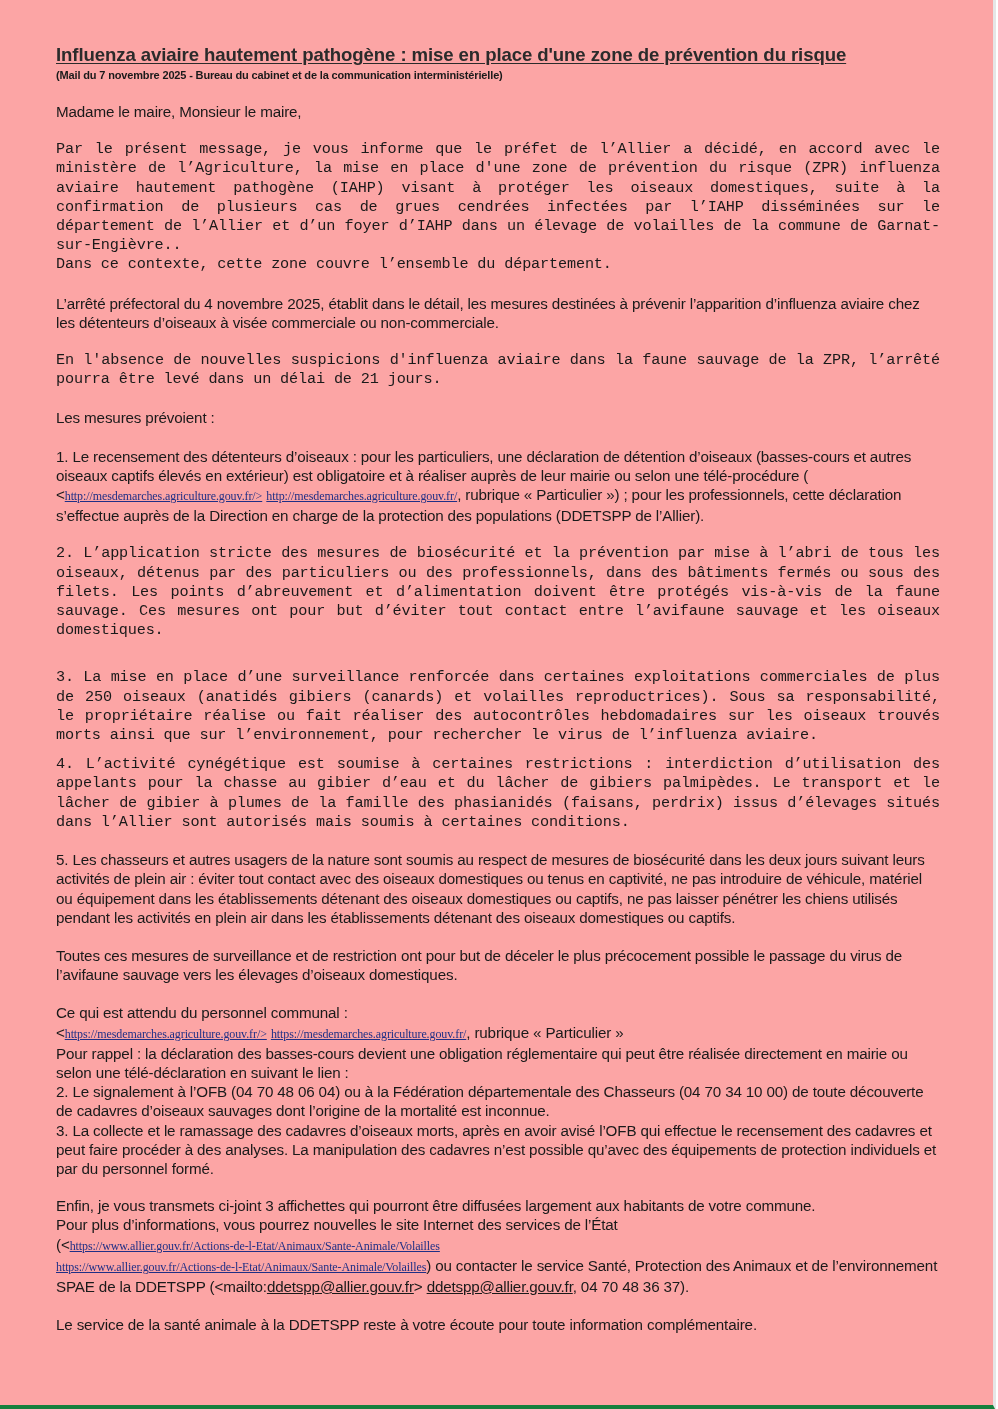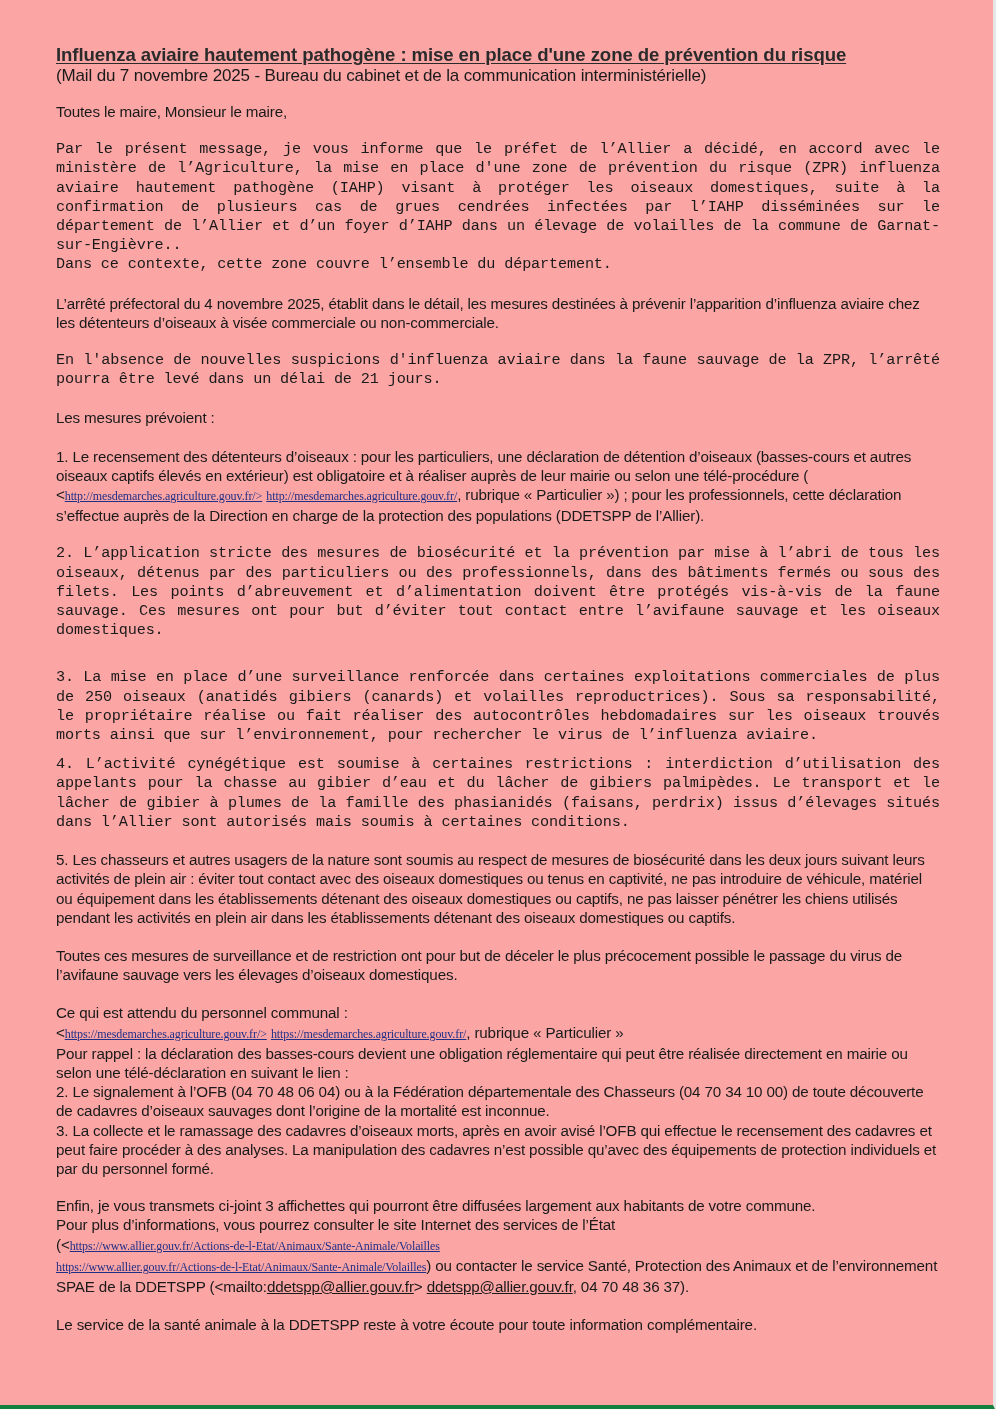--- a/index.html
+++ b/index.html
@@ -15,42 +15,42 @@
       font-family: "Liberation Sans", sans-serif;
       font-size: 15.2px; line-height: 19.2px; color: #1a1a1a;
       letter-spacing: -0.15px;
     }
     .title {
       font-size: 18.6px; font-weight: bold; color: #2b2b2b;
       text-decoration: underline; text-underline-offset: 2px;
       line-height: 22px; margin: 0; white-space: nowrap; letter-spacing: -0.1px;
     }
     .subtitle {
-      font-weight: normal; font-size: 17px; line-height: 19px; margin: 0 0 17px 0;
+      font-weight: bold; font-size: 11px; line-height: 19px; margin: 0 0 17px 0;
       color: #1a1a1a;
     }
     p { margin: 0 0 19px 0; }
     .justify { text-align: justify; font-family: Liberation Mono, monospace; }
     .block p { margin: 0; }
     .link {
       font-family: "Liberation Serif", serif; font-size: 12px;
       color: #1f2f86; text-decoration: underline; letter-spacing: -0.1px;
     }
     .mail { color: #1a1a1a; text-decoration: underline; }
   </style>
 </head>
 <body>
 
 <div class="page">
   <div class="content">
 
     <h1 class="title">Influenza aviaire hautement pathogène : mise en place d'une zone de prévention du risque</h1>
     <div class="subtitle">(Mail du 7 novembre 2025 - Bureau du cabinet et de la communication interministérielle)</div>
 
-    <p>Toutes le maire, Monsieur le maire,</p>
+    <p>Madame le maire, Monsieur le maire,</p>
 
     <div class="block justify" style="margin-bottom:19px;">
       <p>Par le présent message, je vous informe que le préfet de l’Allier a décidé, en accord avec le ministère de l’Agriculture, la mise en place d'une zone de prévention du risque (ZPR) influenza aviaire hautement pathogène (IAHP) visant à protéger les oiseaux domestiques, suite à la confirmation de plusieurs cas de grues cendrées infectées par l’IAHP disséminées sur le département de l’Allier et d’un foyer d’IAHP dans un élevage de volailles de la commune de Garnat-sur-Engièvre..</p>
       <p>Dans ce contexte, cette zone couvre l’ensemble du département.</p>
     </div>
 
     <p>L’arrêté préfectoral du 4 novembre 2025, établit dans le détail, les mesures destinées à prévenir l’apparition d’influenza aviaire chez les détenteurs d’oiseaux à visée commerciale ou non-commerciale.</p>
     <p class="justify">En l'absence de nouvelles suspicions d'influenza aviaire dans la faune sauvage de la ZPR, l’arrêté pourra être levé dans un délai de 21 jours.</p>
     <p>Les mesures prévoient :</p>
 
@@ -66,20 +66,20 @@
     <div class="block" style="margin-bottom:18px;">
       <p>Ce qui est attendu du personnel communal :</p>
       <p><span>&lt;</span><a class="link">https://mesdemarches.agriculture.gouv.fr/&gt;</a><span> </span><a class="link">https://mesdemarches.agriculture.gouv.fr/</a><span>, rubrique « Particulier »</span></p>
       <p>Pour rappel : la déclaration des basses-cours devient une obligation réglementaire qui peut être réalisée directement en mairie ou selon une télé-déclaration en suivant le lien :</p>
       <p>2. Le signalement à l’OFB (04 70 48 06 04) ou à la Fédération départementale des Chasseurs (04 70 34 10 00) de toute découverte de cadavres d’oiseaux sauvages dont l’origine de la mortalité est inconnue.</p>
       <p>3. La collecte et le ramassage des cadavres d’oiseaux morts, après en avoir avisé l’OFB qui effectue le recensement des cadavres et peut faire procéder à des analyses. La manipulation des cadavres n’est possible qu’avec des équipements de protection individuels et par du personnel formé.</p>
     </div>
 
     <div class="block" style="margin-bottom:19px;">
       <p>Enfin, je vous transmets ci-joint 3 affichettes qui pourront être diffusées largement aux habitants de votre commune.</p>
-      <p>Pour plus d’informations, vous pourrez consulter le site Internet des services de l’État</p>
+      <p>Pour plus d’informations, vous pourrez nouvelles le site Internet des services de l’État</p>
       <p><span>(&lt;</span><a class="link">https://www.allier.gouv.fr/Actions-de-l-Etat/Animaux/Sante-Animale/Volailles </a><br><a class="link">https://www.allier.gouv.fr/Actions-de-l-Etat/Animaux/Sante-Animale/Volailles</a><span>) ou contacter le service Santé, Protection des Animaux et de l’environnement SPAE de la DDETSPP (&lt;mailto:</span><a class="mail">ddetspp@allier.gouv.fr</a><span>&gt; </span><a class="mail">ddetspp@allier.gouv.fr</a><span>, 04 70 48 36 37).</span></p>
     </div>
 
     <p>Le service de la santé animale à la DDETSPP reste à votre écoute pour toute information complémentaire.</p>
 
   </div>
 </div>
 
 </body></html>

